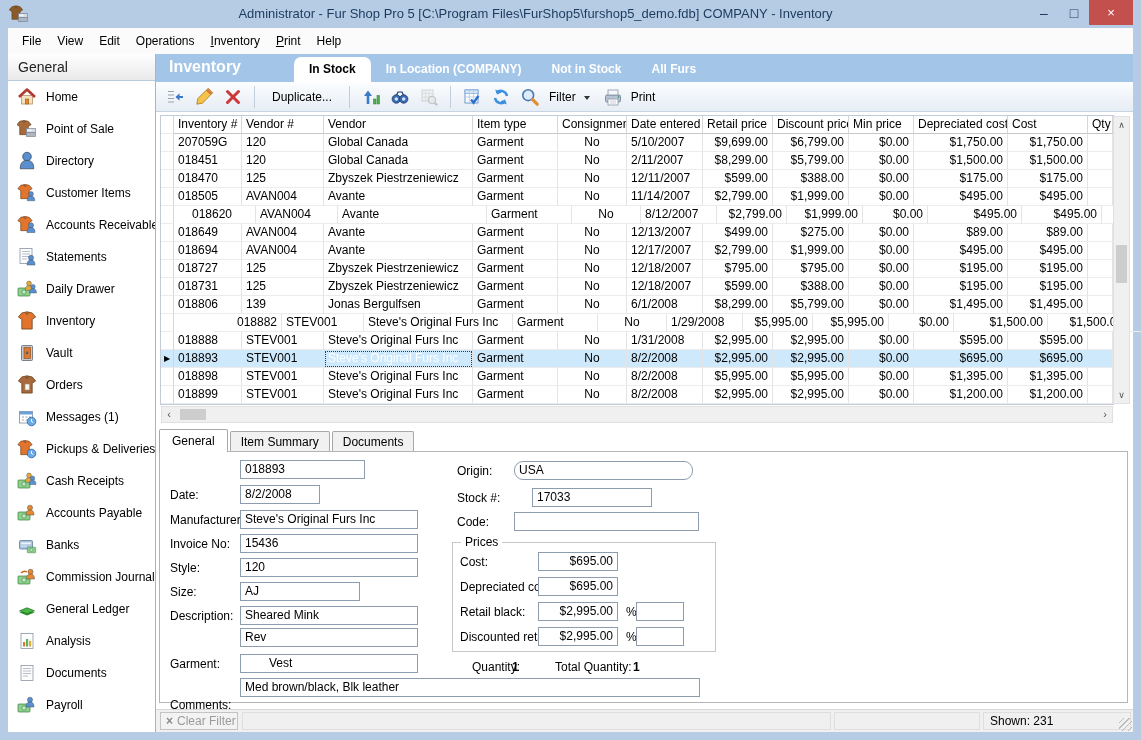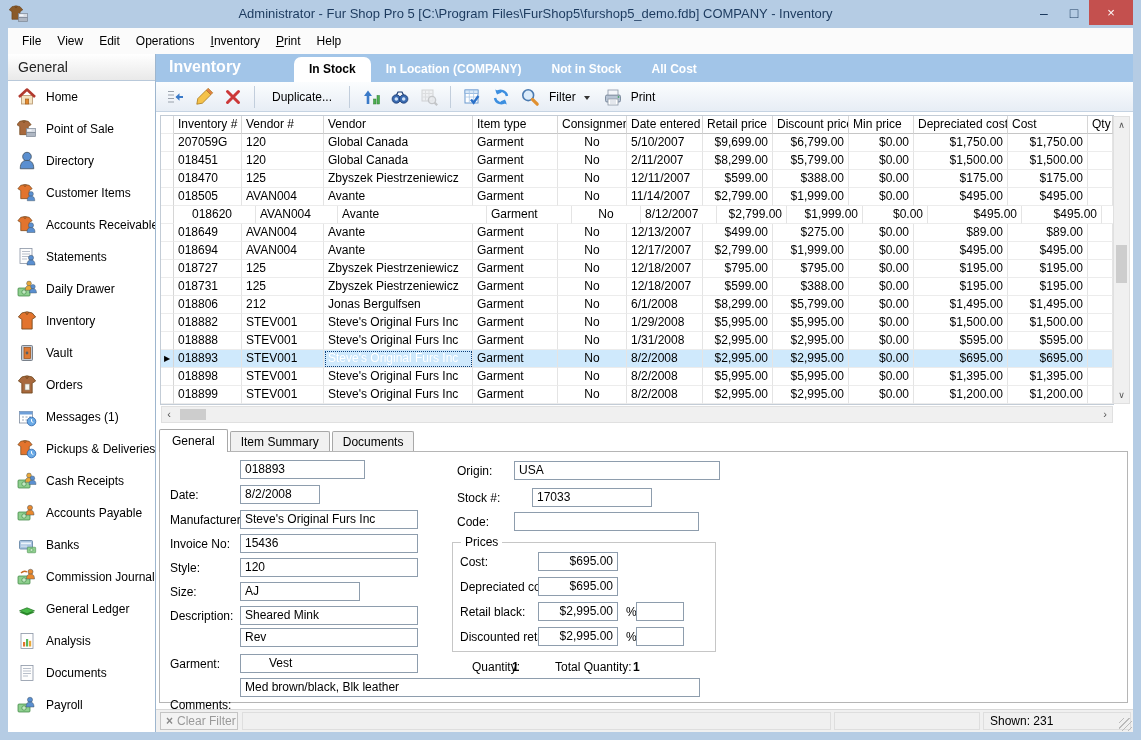--- a/index.html
+++ b/index.html
@@ -366,21 +366,21 @@
         </div>
     </div>
 
     <div class="main">
       <div class="tabstrip">
         <span class="main-title">Inventory</span>
         <div id="main-tabs">
             <div class="mtab active">In Stock</div>
             <div class="mtab">In Location (COMPANY)</div>
             <div class="mtab">Not in Stock</div>
-            <div class="mtab">All Cost</div>
+            <div class="mtab">All Furs</div>
           </div>
       </div>
 
       <div class="toolbar" id="toolbar">
           <div class="tb-icon">
             <svg width="20" height="20" viewBox="0 0 20 20" xmlns="http://www.w3.org/2000/svg">
               <path d="M3 4.5h6M3 8h6M3 11.5h6M3 15h6" stroke="#9aa2ac" stroke-width="1.2"></path>
               <path d="M18 10 H11.5" stroke="#3a7ac8" stroke-width="2" fill="none"></path>
               <path d="M14.5 6.2 L10.5 10 L14.5 13.8 Z" fill="#3a7ac8"></path>
             </svg>
@@ -608,35 +608,35 @@
             <div class="g-cell" style="width: 70px; text-align: right;">$599.00</div>
             <div class="g-cell" style="width: 76px; text-align: right;">$388.00</div>
             <div class="g-cell" style="width: 65px; text-align: right;">$0.00</div>
             <div class="g-cell" style="width: 94px; text-align: right;">$195.00</div>
             <div class="g-cell" style="width: 80px; text-align: right;">$195.00</div>
             <div class="g-cell" style="width: 25px; text-align: left;"></div>
           </div>
           <div class="g-row">
             <div class="g-ind"></div>
             <div class="g-cell" style="width: 68px; text-align: left;">018806</div>
-            <div class="g-cell" style="width: 82px; text-align: left;">212</div>
+            <div class="g-cell" style="width: 82px; text-align: left;">139</div>
             <div class="g-cell" style="width: 149px; text-align: left;">Jonas Bergulfsen</div>
             <div class="g-cell" style="width: 85px; text-align: left;">Garment</div>
             <div class="g-cell" style="width: 69px; text-align: center;">No</div>
             <div class="g-cell" style="width: 76px; text-align: left;">6/1/2008</div>
             <div class="g-cell" style="width: 70px; text-align: right;">$8,299.00</div>
             <div class="g-cell" style="width: 76px; text-align: right;">$5,799.00</div>
             <div class="g-cell" style="width: 65px; text-align: right;">$0.00</div>
             <div class="g-cell" style="width: 94px; text-align: right;">$1,495.00</div>
             <div class="g-cell" style="width: 80px; text-align: right;">$1,495.00</div>
             <div class="g-cell" style="width: 25px; text-align: left;"></div>
           </div>
           <div class="g-row">
             <div class="g-ind"></div>
-            <div class="g-cell" style="width: 68px; text-align: left;">018882</div>
+            <div class="g-cell" style="width: 68px; text-align: right; margin-left: 40px;">018882</div>
             <div class="g-cell" style="width: 82px; text-align: left;">STEV001</div>
             <div class="g-cell" style="width: 149px; text-align: left;">Steve's Original Furs Inc</div>
             <div class="g-cell" style="width: 85px; text-align: left;">Garment</div>
             <div class="g-cell" style="width: 69px; text-align: center;">No</div>
             <div class="g-cell" style="width: 76px; text-align: left;">1/29/2008</div>
             <div class="g-cell" style="width: 70px; text-align: right;">$5,995.00</div>
             <div class="g-cell" style="width: 76px; text-align: right;">$5,995.00</div>
             <div class="g-cell" style="width: 65px; text-align: right;">$0.00</div>
             <div class="g-cell" style="width: 94px; text-align: right;">$1,500.00</div>
             <div class="g-cell" style="width: 80px; text-align: right;">$1,500.00</div>
@@ -733,21 +733,21 @@
           <span class="flabel" style="left: 10px; top: 133px;">Size:</span>
           <span class="tbox" style="left: 80px; top: 130px; width: 120px;">AJ</span>
           <span class="flabel" style="left: 10px; top: 157px;">Description:</span>
           <span class="tbox" style="left: 80px; top: 154px; width: 178px;">Sheared Mink</span>
           <span class="tbox" style="left: 80px; top: 176px; width: 178px;">Rev</span>
           <span class="flabel" style="left: 10px; top: 205px;">Garment:</span>
           <span class="tbox" style="left: 80px; top: 202px; width: 178px; padding-left: 28px;">Vest</span>
           <span class="flabel" style="left: 10px; top: 229px; margin-top: 17px;">Comments:</span>
           <span class="tbox" style="left: 80px; top: 226px; width: 460px;">Med brown/black, Blk leather</span>
           <span class="flabel" style="left: 297px; top: 12px;">Origin:</span>
-          <span class="tbox" style="left: 354px; top: 9px; width: 206px;">USA</span>
+          <span class="tbox" style="left: 354px; top: 9px; width: 179px; border-radius: 9px;">USA</span>
           <span class="flabel" style="left: 297px; top: 39px;">Stock #:</span>
           <span class="tbox" style="left: 372px; top: 36px; width: 120px;">17033</span>
           <span class="flabel" style="left: 297px; top: 63px;">Code:</span>
           <span class="tbox" style="left: 354px; top: 60px; width: 185px;"></span>
           <div class="groupbox" style="left: 292px; top: 90px; width: 262px; height: 108px;">
             <span class="gb-legend">Prices</span>
           </div>
           <span class="flabel" style="left: 300px; top: 103px;">Cost:</span>
           <span class="tbox money" style="left: 378px; top: 100px; width: 80px;">$695.00</span>
           <span class="flabel" style="left: 300px; top: 128px;">Depreciated cost:</span>

